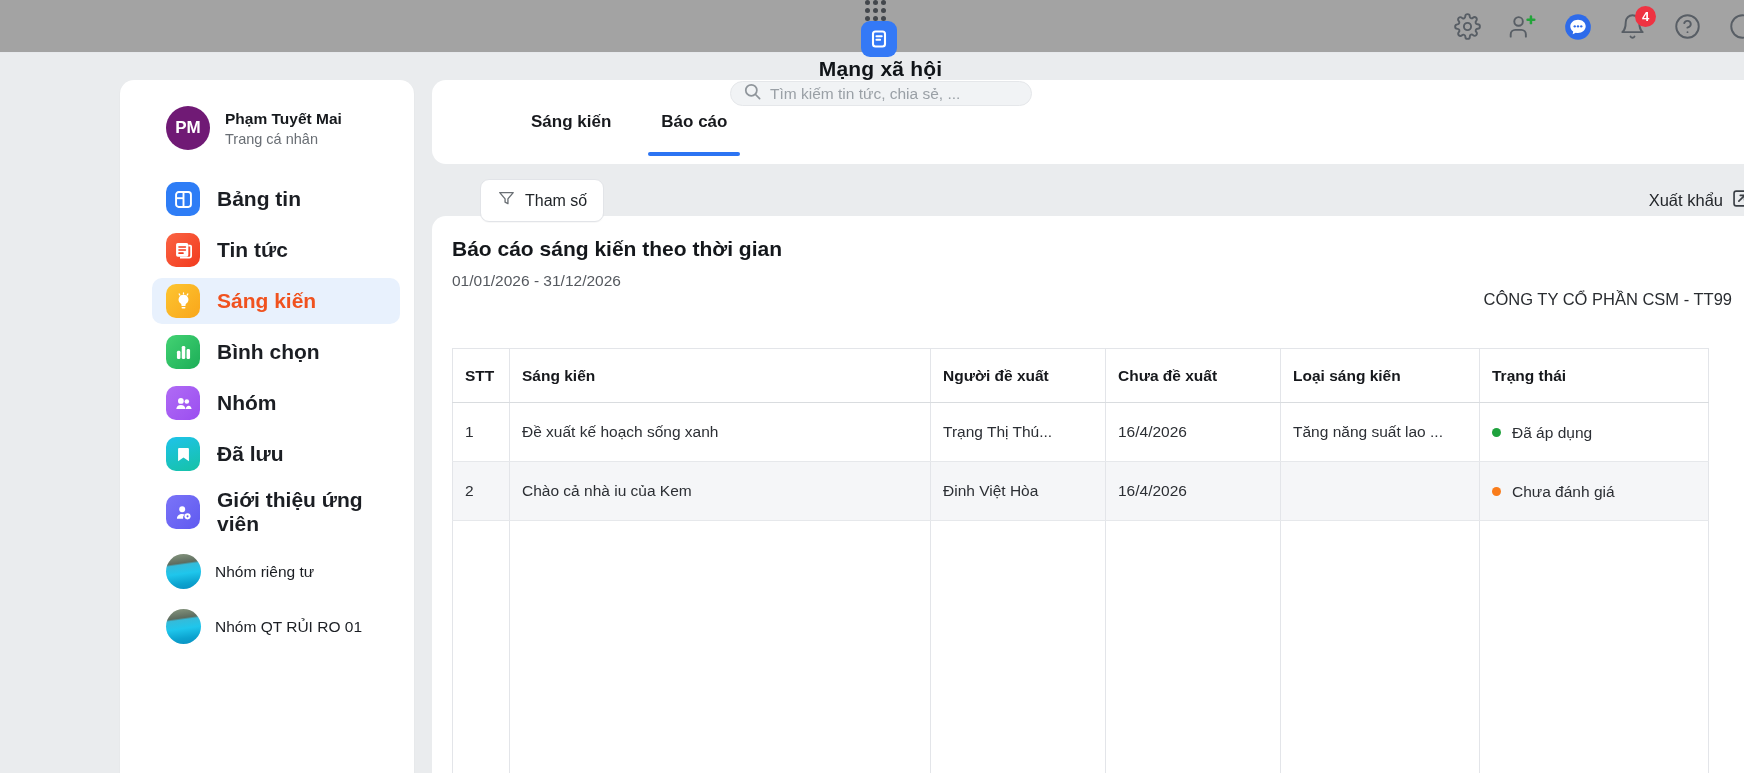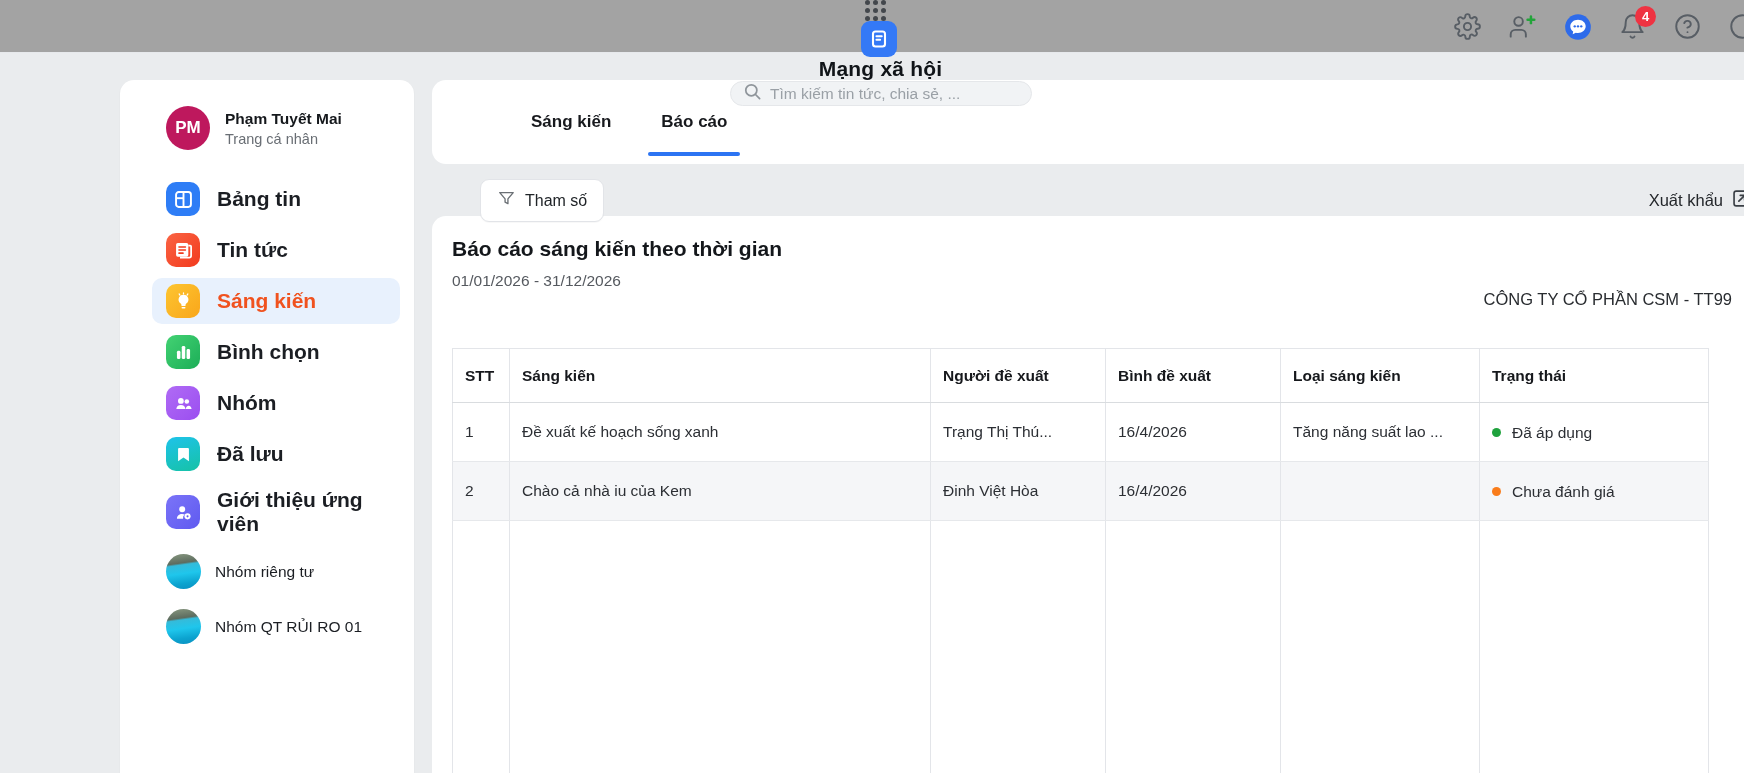--- a/index.html
+++ b/index.html
@@ -25,21 +25,21 @@
   .tb-icon { width:27px; height:27px; position:relative; cursor:pointer; flex:none; }
   .tb-icon svg { display:block; }
   .badge { position:absolute; top:-7px; right:-10px; min-width:21px; height:21px; padding:0 5px; border-radius:11px;
            background:#ef3342; color:#fff; font-size:13px; font-weight:bold; display:flex; align-items:center;
            justify-content:center; }
 
   
   .sidebar { position:absolute; left:120px; top:80px; width:294px; bottom:-24px; background:#fff; border-radius:14px;
              box-shadow:0 1px 2px rgba(0,0,0,.06); padding:26px 14px 0 32px; z-index:10; }
   .profile { display:flex; align-items:center; gap:15px; padding-left:14px; margin-bottom:26px; cursor:pointer; }
-  .avatar-initials { width:44px; height:44px; border-radius:50%; background:#be185d; color:#fff; font-weight:bold;
+  .avatar-initials { width:44px; height:44px; border-radius:50%; background:#701a75; color:#fff; font-weight:bold;
                      font-size:17px; display:flex; align-items:center; justify-content:center; flex:none; }
   .profile-name { font-size:15.5px; font-weight:bold; color:#15181c; margin-bottom:3px; }
   .profile-sub { font-size:14.5px; color:#696e74; }
   .nav-item { display:flex; align-items:center; gap:17px; padding:6px 10px 6px 14px; border-radius:10px;
               margin-bottom:5px; cursor:pointer; }
   .nav-item.active { background:#e8f1fd; }
   .nav-icon { width:34px; height:34px; border-radius:10px; display:flex; align-items:center; justify-content:center; flex:none; }
   .nav-label { font-size:21px; font-weight:bold; color:#1b1e23; }
   .nav-item.active .nav-label { color:#f0521f; }
   .ic-bangtin { background:#2e7df6; }
@@ -314,21 +314,21 @@
             <col style="width:175px">
           <col style="width:175px">
             <col style="width:199px">
             <col style="width:229px">
         </colgroup>
         <thead>
           <tr>
             <th>STT</th>
             <th>Sáng kiến</th>
             <th>Người đề xuất</th>
-            <th>Bình đề xuất</th>
+            <th>Chưa đề xuất</th>
             <th>Loại sáng kiến</th>
             <th>Trạng thái</th>
           </tr>
         </thead>
         <tbody>
           <tr class="data-row">
             <td>1</td>
             <td>Đề xuất kế hoạch sống xanh</td>
             <td>Trạng Thị Thú...</td>
             <td>16/4/2026</td>

